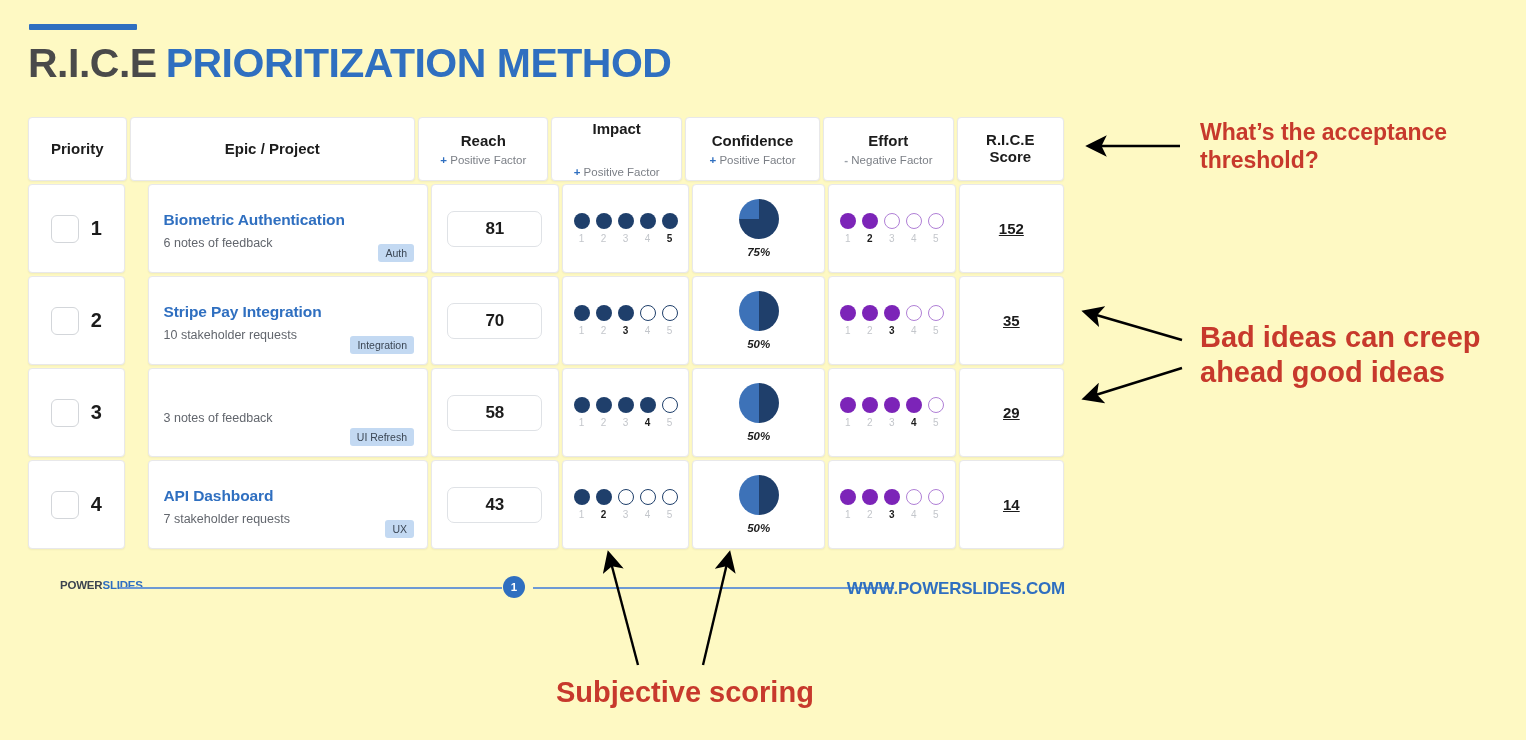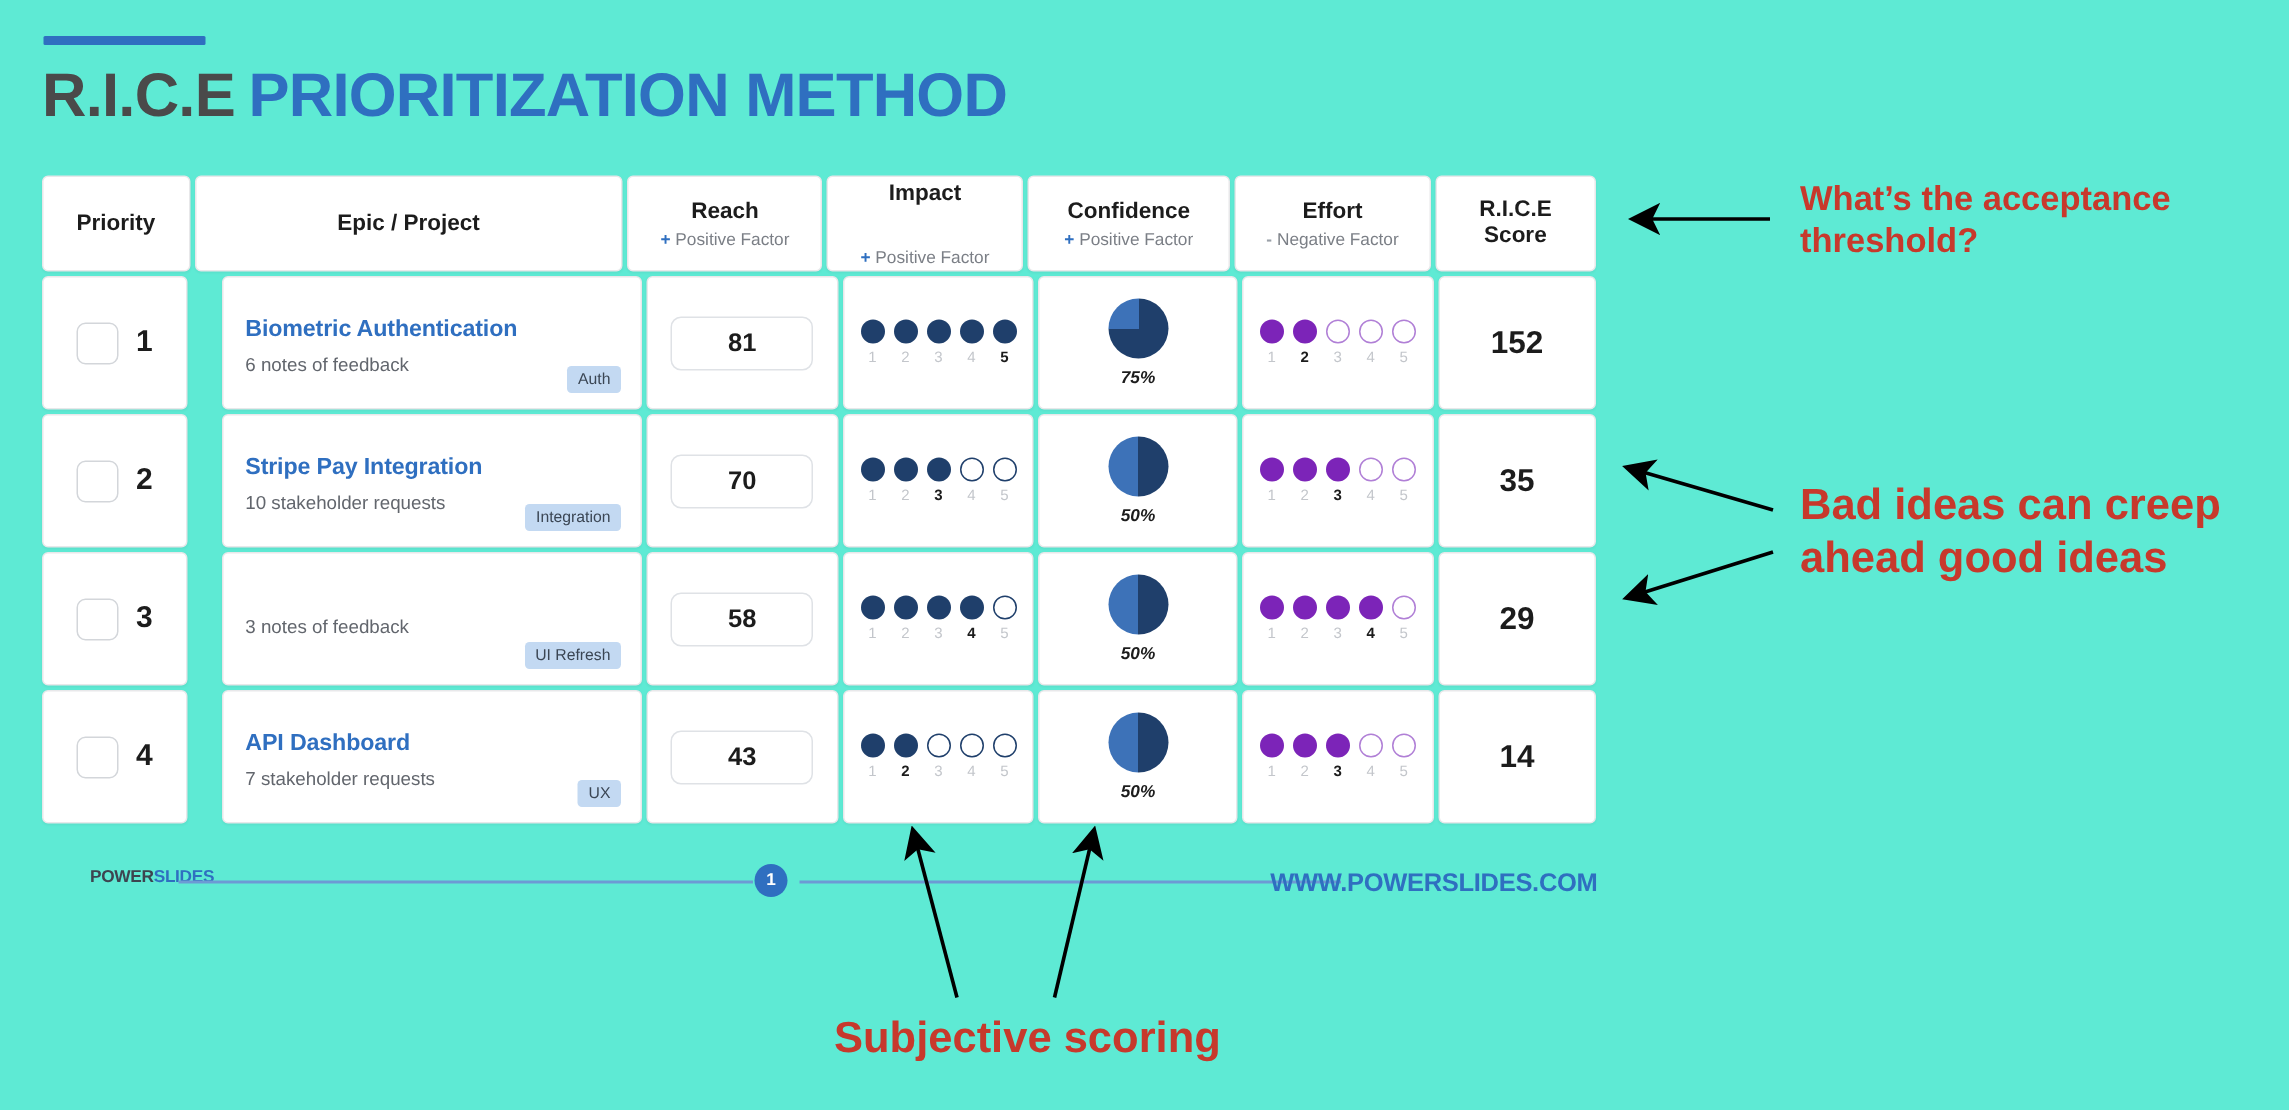--- a/index.html
+++ b/index.html
@@ -2,21 +2,21 @@
 <html><head>
 <meta charset="utf-8">
 <style>
   * { box-sizing: border-box; margin: 0; padding: 0; }
   html, body {
     width: 1526px; height: 740px;
     background: #ffffff;
     font-family: "Liberation Sans", sans-serif;
     overflow: hidden;
   }
-  .slide { position: relative; width: 1526px; height: 740px; background:#5eead4; }
+  .slide { position: relative; width: 1526px; height: 740px; background:#fef9c3; }
 
   
   .accent-bar {
     position:absolute; left:29px; top:24px; width:108px; height:6px;
     background:#2f6fc0; border-radius:1px;
   }
   .title {
     position:absolute; left:28px; top:40px;
     font-size:41px; font-weight:bold; letter-spacing:-0.5px; white-space:nowrap;
   }
@@ -82,21 +82,21 @@
   .dot.effort-off { background:#fff; border:1.5px solid #b07fd6; }
   .dot-labels { display:flex; gap:6px; margin-top:4px; }
   .dot-label { width:16px; text-align:center; font-size:10px; color:#c3c6cb; }
   .dot-label.active { color:#1c1c1c; font-weight:bold; }
 
   
   .pie-wrap { display:flex; flex-direction:column; align-items:center;font-style:italic; }
   .pie { width:40px; height:40px; border-radius:50%; }
   .pie-label { font-size:11.5px; font-weight:bold; color:#1c1c1c; margin-top:7px; }
 
-  .score-num { font-size:21px; font-weight:bold; color:#1c1c1c; }
+  .score-num { font-size:15px; font-weight:bold; color:#1c1c1c;text-decoration:underline; }
 
   
   .footer { position:absolute; left:28px; top:578px; width:1036px; height:22px; }
   .brand { position:absolute; left:0; top:1px; font-size:11.5px; font-weight:bold; letter-spacing:-0.2px; }
   .brand .b1 { color:#3d4450;margin-left:32px; }
   .brand .b2 { color:#2f6fc0; }
   .f-line { position:absolute; top:9px; height:1.5px; background:#6d9ad4; }
   .f-line.l { left:91px; width:383px; }
   .f-line.r { left:505px; width:361px; }
   .f-circle {

